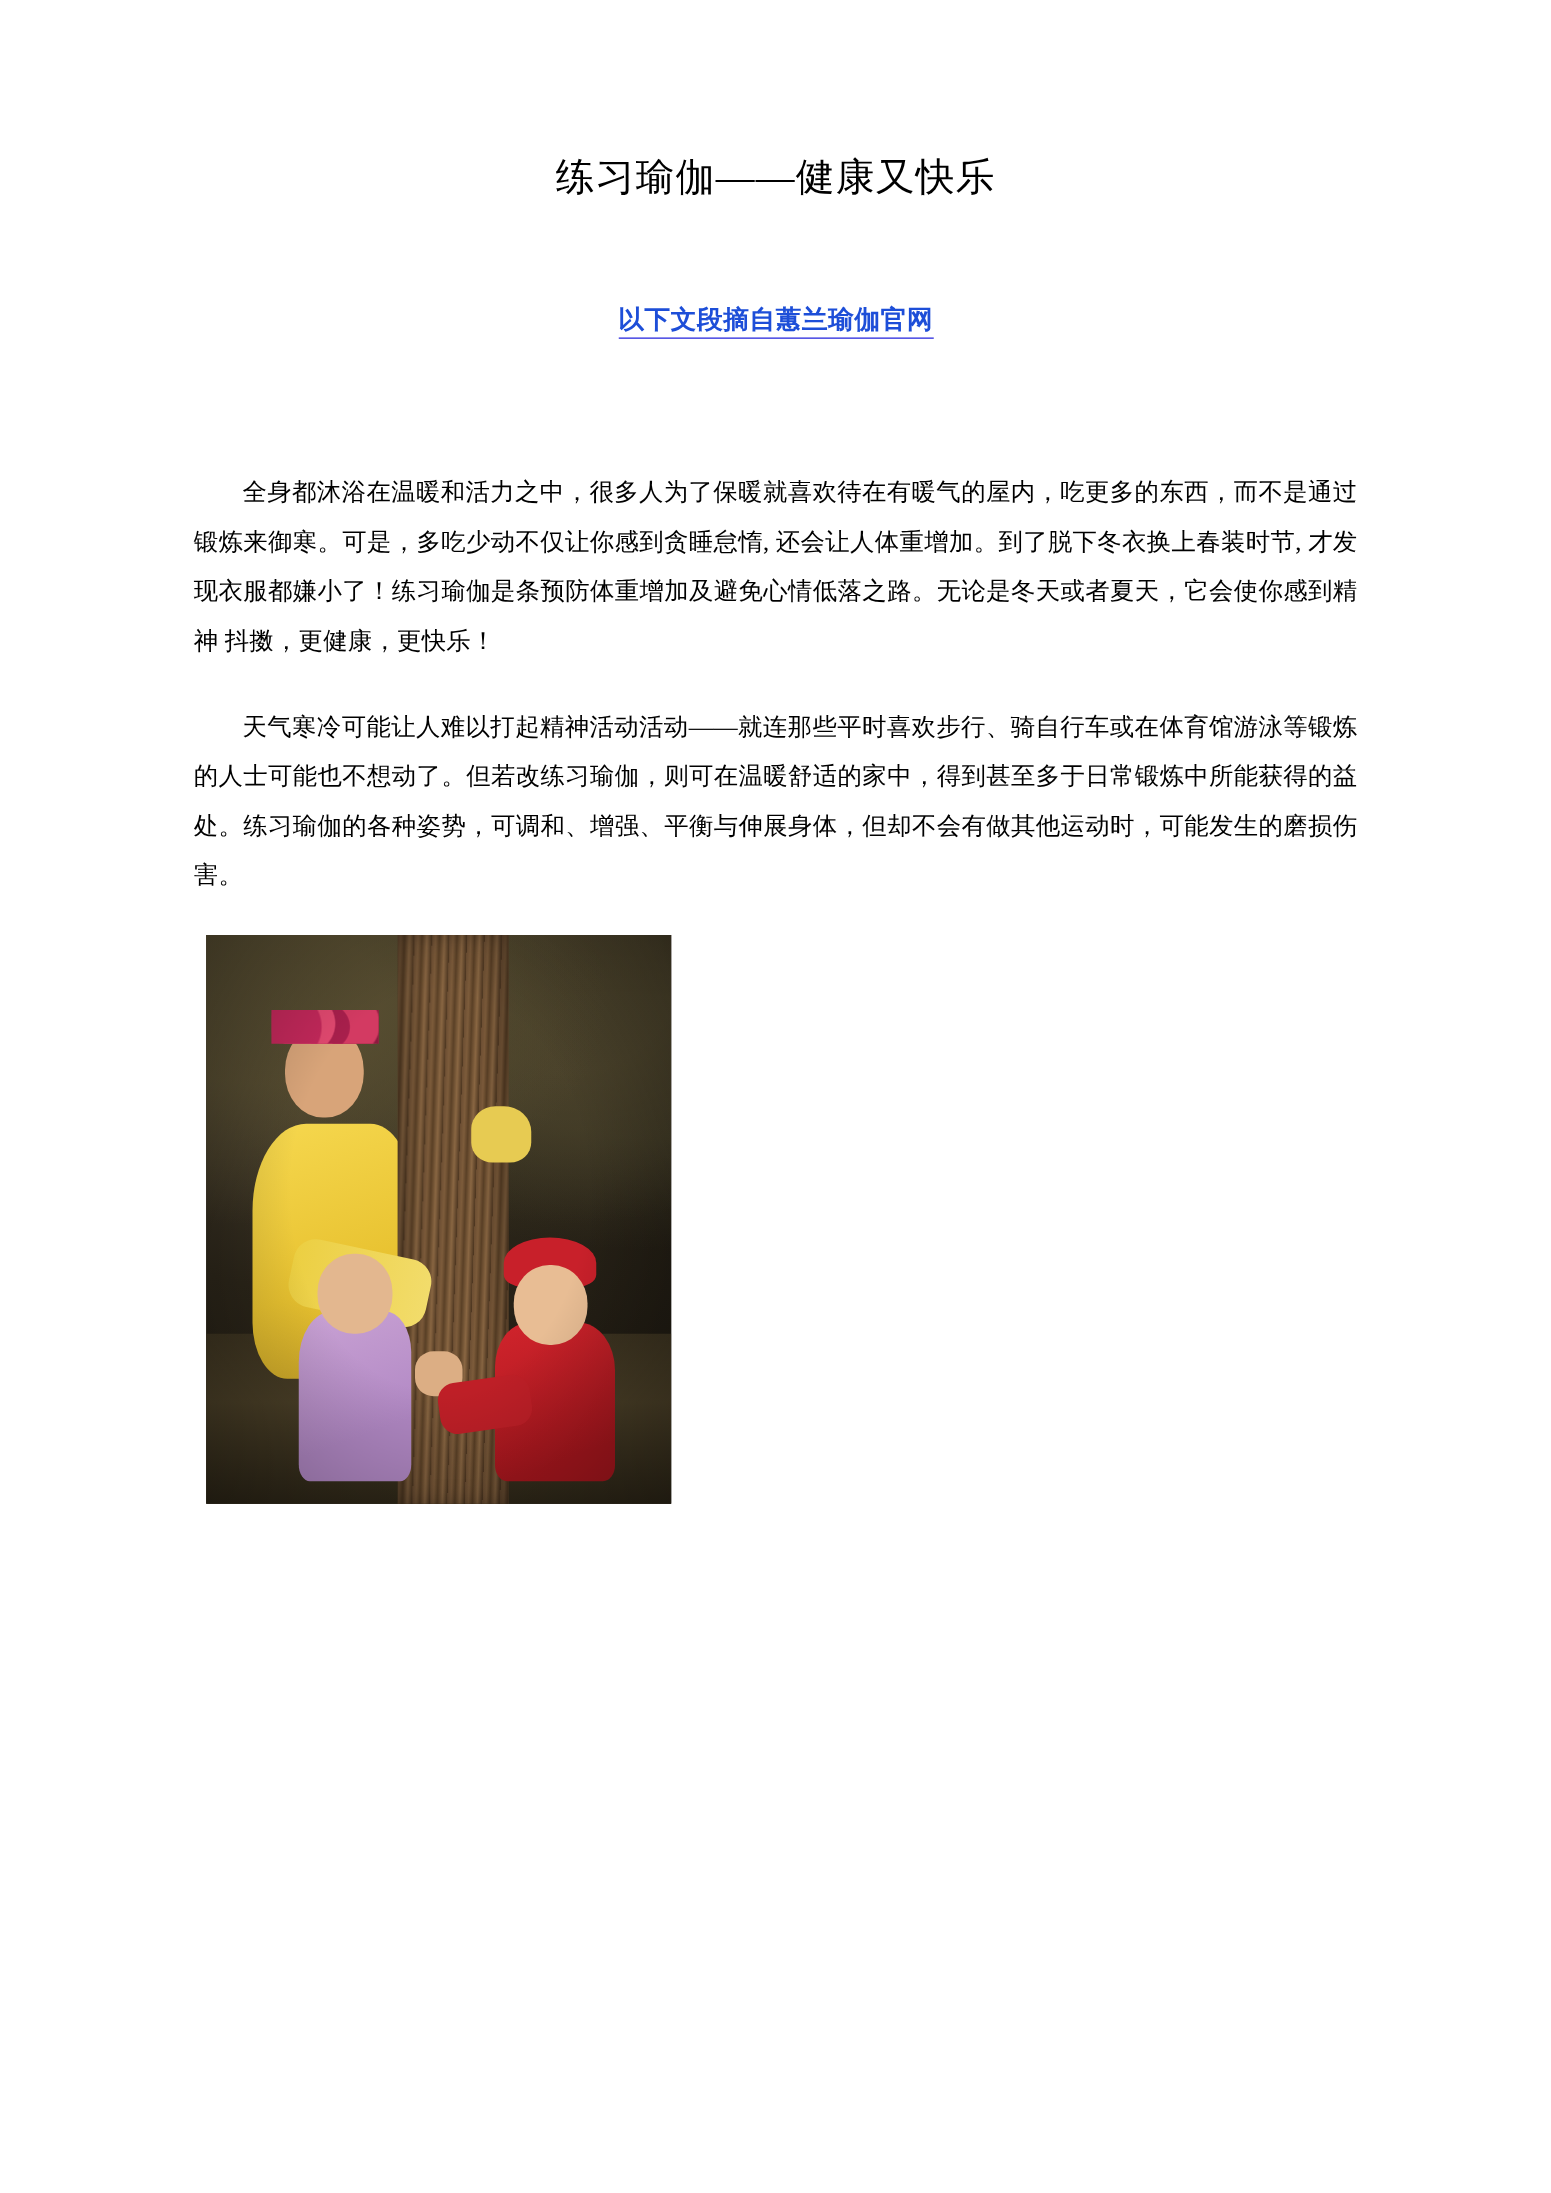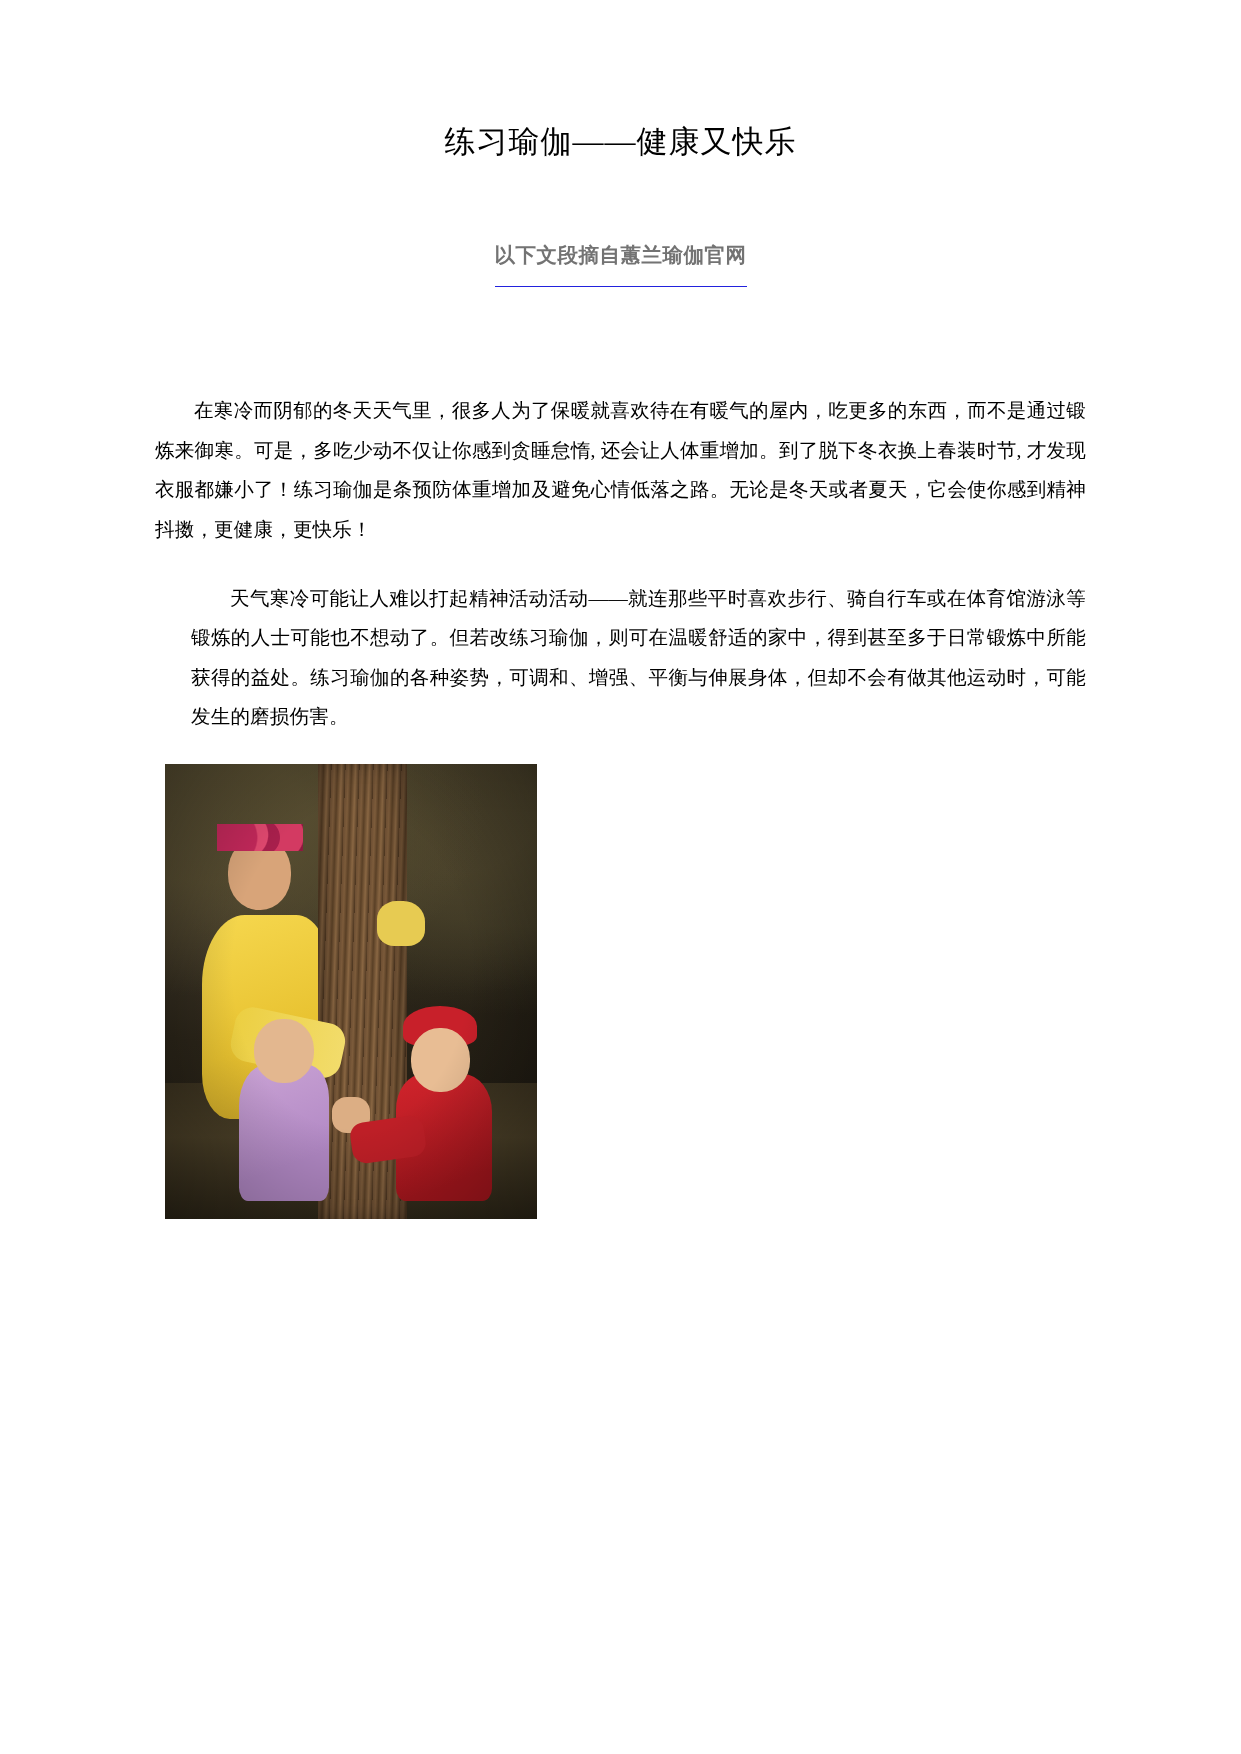--- a/index.html
+++ b/index.html
@@ -29,41 +29,40 @@
     font-weight: 400;
     margin: 0;
     letter-spacing: 1px;
   }
   .subtitle-wrap {
     text-align: center;
     margin-top: 78px;
   }
   .doc-subtitle {
     display: inline-block;
-    color: #737373;
+    color: #1d4ed8;
     font-weight: bold;
     font-size: 20.5px;
     letter-spacing: 0.5px;
     border-bottom: 1px solid #2222dd;
-    padding-bottom: 17px;
+    padding-bottom: 1px;
   }
   .body-block {
     margin-top: 104px;
   }
   p.para {
     margin: 0 0 30px 0;
     font-size: 19.5px;
     line-height: 2.02;
     text-align: justify;
     text-indent: 39px;
     letter-spacing: 0.2px;
   }
   p.para.tight {
     margin-bottom: 22px;
-    margin-left: 36px;
   }
   .figure {
     margin: 28px 0 28px 10px;
     width: 372px;
     height: 455px;
     position: relative;
   }
   .photo {
     width: 372px;
     height: 455px;
@@ -219,21 +218,21 @@
 <div class="page">
 
   <h1 class="doc-title">练习瑜伽——健康又快乐</h1>
 
   <div class="subtitle-wrap">
     <span class="doc-subtitle">以下文段摘自蕙兰瑜伽官网</span>
   </div>
 
   <div class="body-block">
 
-    <p class="para">在寒冷而阴郁的冬天天气里，很多人为了保暖就喜欢待在有暖气的屋内，吃更多的东西，而不是通过锻炼来御寒。可是，多吃少动不仅让你感到贪睡怠惰, 还会让人体重增加。到了脱下冬衣换上春装时节, 才发现衣服都嫌小了！练习瑜伽是条预防体重增加及避免心情低落之路。无论是冬天或者夏天，它会使你感到精神 抖擞，更健康，更快乐！</p>
+    <p class="para">全身都沐浴在温暖和活力之中，很多人为了保暖就喜欢待在有暖气的屋内，吃更多的东西，而不是通过锻炼来御寒。可是，多吃少动不仅让你感到贪睡怠惰, 还会让人体重增加。到了脱下冬衣换上春装时节, 才发现衣服都嫌小了！练习瑜伽是条预防体重增加及避免心情低落之路。无论是冬天或者夏天，它会使你感到精神 抖擞，更健康，更快乐！</p>
 
     <p class="para tight">天气寒冷可能让人难以打起精神活动活动——就连那些平时喜欢步行、骑自行车或在体育馆游泳等锻炼的人士可能也不想动了。但若改练习瑜伽，则可在温暖舒适的家中，得到甚至多于日常锻炼中所能获得的益处。练习瑜伽的各种姿势，可调和、增强、平衡与伸展身体，但却不会有做其他运动时，可能发生的磨损伤害。</p>
 
     <div class="figure">
       <div class="photo">
         <div class="ph-bg"></div>
         <div class="ph-foliage"></div>
         <div class="ph-ground"></div>
         <div class="ph-woman-hair"></div>
         <div class="ph-woman-body"></div>

